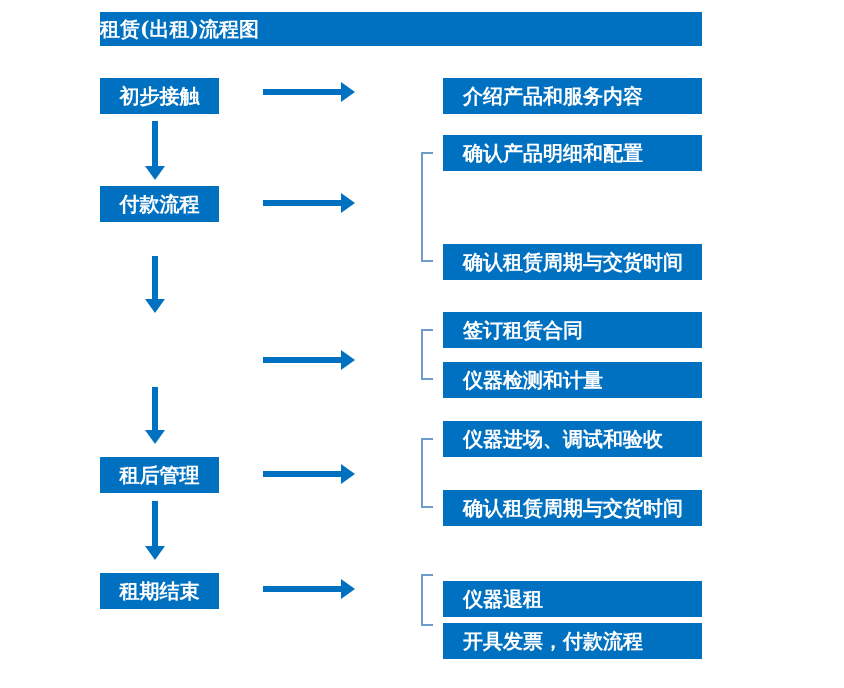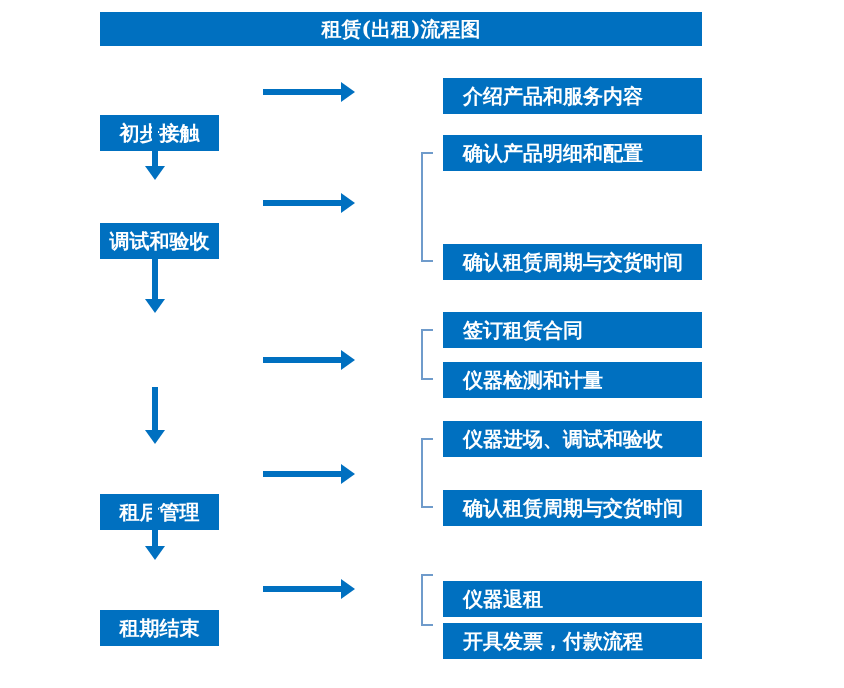--- a/index.html
+++ b/index.html
@@ -15,23 +15,23 @@
     overflow:hidden;
   }
   .box{
     position:absolute;background:var(--primary);color:var(--text-on-primary);
     font-weight:bold;font-size:20px;line-height:36px;height:36px;
     white-space:nowrap;
   }
   .title-bar{
     position:absolute;left:100px;top:12px;width:602px;height:34px;
     background:var(--primary);color:var(--text-on-primary);
-    font-weight:bold;font-size:20px;line-height:34px;text-align:center;
+    font-weight:bold;font-size:20px;line-height:34px;
   }
-  .step{left:100px;width:119px;text-align:center;margin-top:37px;}
+  .step{left:100px;width:119px;text-align:center;}
   .detail{left:443px;width:259px;text-align:left;padding-left:20px;box-sizing:border-box;}
   
   .harrow{position:absolute;left:263px;width:92px;height:20px;}
   .harrow .shaft{position:absolute;left:0;top:7px;width:79px;height:6px;background:var(--primary);}
   .harrow .head{
     position:absolute;right:0;top:0;width:0;height:0;
     border-left:14px solid var(--primary);
     border-top:10px solid transparent;border-bottom:10px solid transparent;
   }
   
@@ -52,21 +52,21 @@
   }
 </style>
 </head>
 <body>
 
 <div class="canvas">
 
   <div class="title-bar">租赁(出租)流程图</div>
 
   <div class="box step" style="top:78px">初步接触</div>
-  <div class="box step" style="top:186px">调试和验收</div>
+  <div class="box step" style="top:186px">付款流程</div>
   <div class="box step" style="top:457px">租后管理</div>
   <div class="box step" style="top:573px">租期结束</div>
 
   <div class="varrow" style="top:121px;height:59px">
       <span class="shaft"></span>
       <span class="head"></span>
     </div>
   <div class="varrow" style="top:256px;height:57px">
       <span class="shaft"></span>
       <span class="head"></span>

